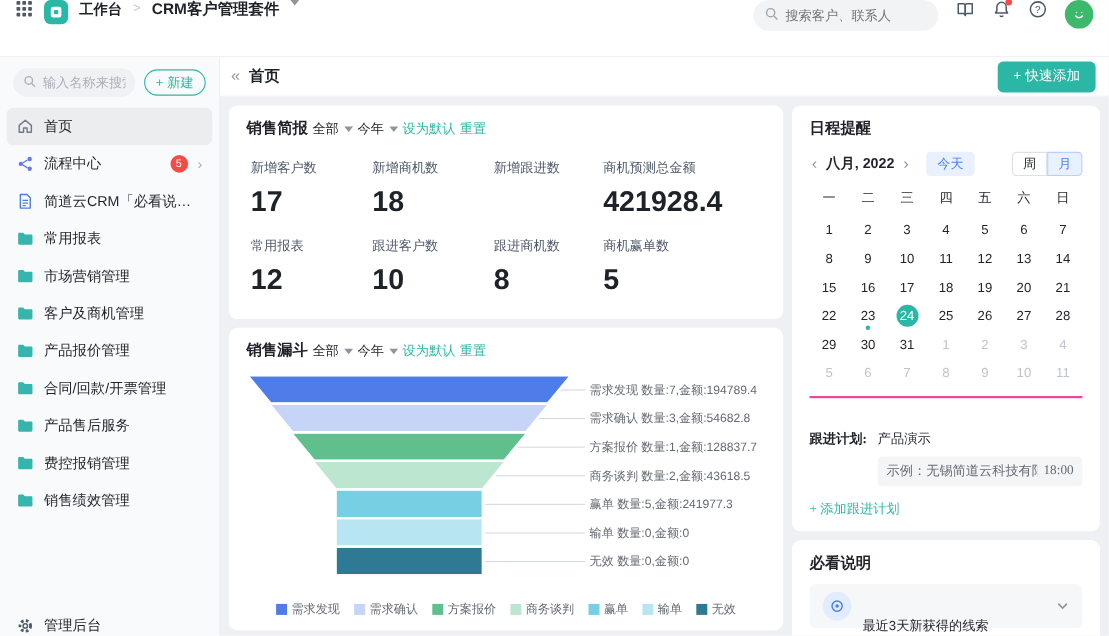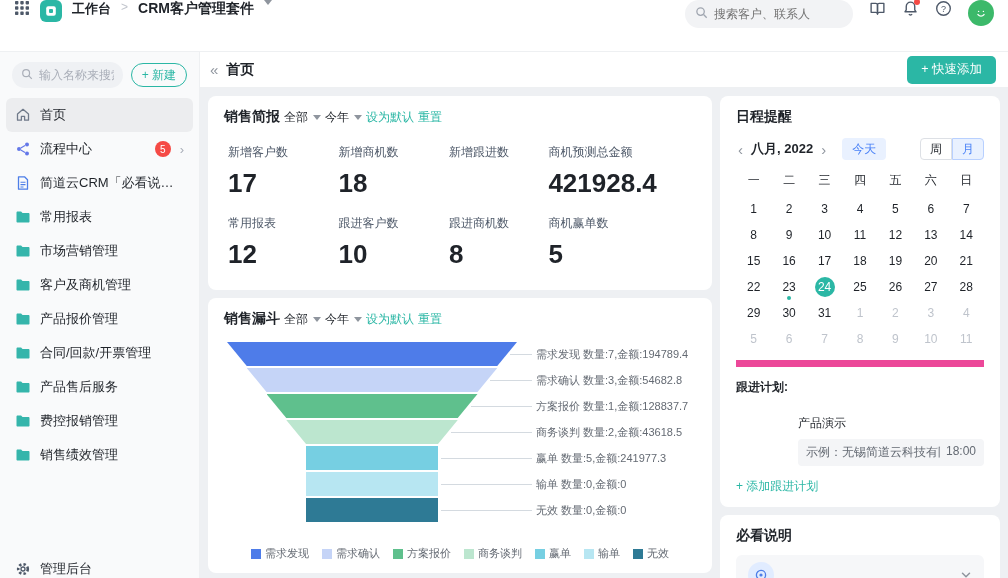--- a/index.html
+++ b/index.html
@@ -82,24 +82,24 @@
   .seg button:first-child { border-radius:4px 0 0 4px; }
   .seg button:last-child { border-radius:0 4px 4px 0; border-left:none; }
   .seg button.active { background:#e9f1ff; color:#4a82f7; border:1px solid #b8d0ff; }
   .cal-week { display:grid; grid-template-columns:repeat(7,1fr); margin-top:12px; font-size:12px; text-align:center; }
   .cal-grid { display:grid; grid-template-columns:repeat(7,1fr); row-gap:3px; margin-top:8px; }
   .cal-cell { height:23px; display:flex; align-items:center; justify-content:center; font-size:12px; position:relative; cursor:pointer; }
   .cal-cell.out { color:#bfc4cc; }
   .cal-cell .num { display:flex; align-items:center; justify-content:center; width:20px; height:20px; }
   .cal-cell.sel .num { border-radius:50%; background:#2bb7a5; color:#fff; }
   .cal-cell .dot { position:absolute; bottom:-2px; left:50%; transform:translateX(-50%); width:4px; height:4px; border-radius:50%; background:#2bb7a5; }
-  .plan-block { border-top:7px solid #ec4899; margin-top:10px; padding-top:12px; }
+  .plan-block { border-top:2px solid #ec4899; margin-top:10px; padding-top:29px;font-family:Liberation Serif, serif; }
   .plan-row { display:flex; gap:10px; font-size:12px; }
   .plan-label { font-weight:700; white-space:nowrap; }
-  .plan-content { flex:1; min-width:0;margin-top:36px; }
+  .plan-content { flex:1; min-width:0; }
   .plan-item { margin-top:7px; background:#f4f5f7; border-radius:4px; padding:5px 8px; display:flex; justify-content:space-between; gap:6px; font-size:12px; color:#646a73; cursor:pointer; }
   .plan-text { overflow:hidden; white-space:nowrap; }
   .plan-time { flex-shrink:0; }
   .add-plan { display:inline-block; margin-top:12px; }
 
   
   .biz-row { margin-top:10px; height:40px; background:#f6f7f9; border-radius:6px; display:flex; align-items:center; gap:10px; padding:0 12px; cursor:pointer; }
   .biz-icon { width:26px; height:26px; border-radius:50%; background:#e1ecff; display:flex; align-items:center; justify-content:center; flex-shrink:0; }
   .biz-label { flex:1; font-size:12px; font-weight:400; white-space:nowrap; overflow:hidden; text-overflow:ellipsis;margin-top:37px; }
   .chev { display:flex; align-items:center; }

